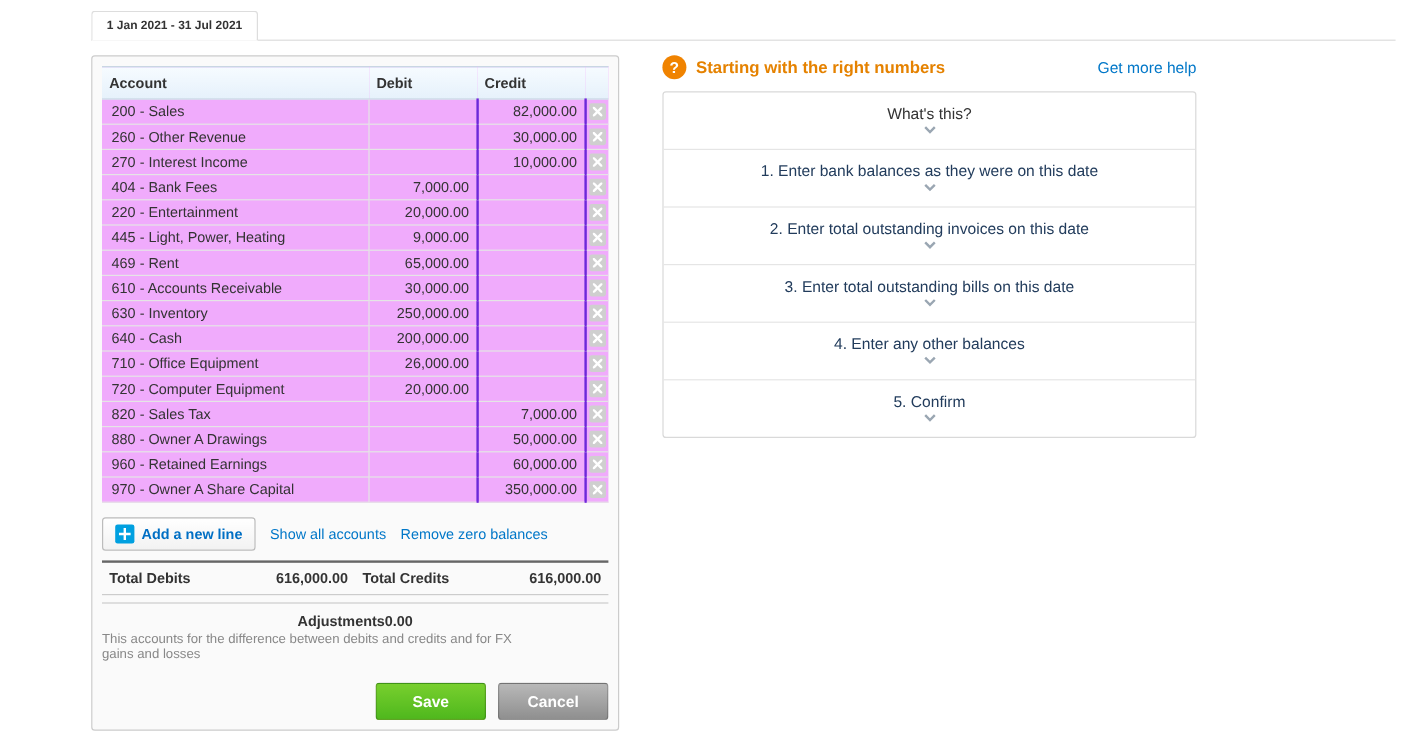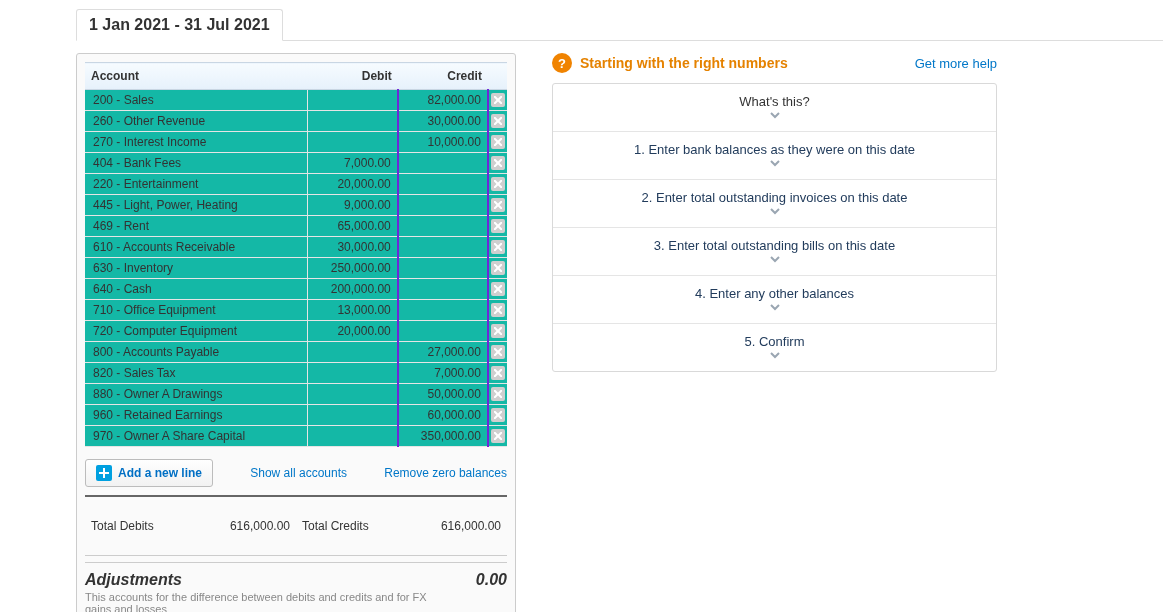--- a/index.html
+++ b/index.html
@@ -19,52 +19,52 @@
     margin-bottom: 12px;
   }
   .tab {
     display: inline-block;
     background: #fff;
     border: 1px solid #ddd;
     border-bottom: 1px solid #fff;
     border-radius: 3px 3px 0 0;
     padding: 6px 12px;
     font-weight: bold;
-    font-size: 16px;
+    font-size: 10px;
     position: relative;
     bottom: -1px;
   }
   .main-columns {
     display: flex;
     gap: 36px;
     align-items: flex-start;
   }
   .left-panel {
     width: 440px;
     border: 1px solid #ccc;
     border-radius: 3px;
     background: #fafafa;
     padding: 8px;
   }
   
   .ledger-table {
     width: 100%;
     border-collapse: collapse;
-    background: #14b8a6;
+    background: #f0abfc;
   }
   .ledger-table th {
     background: linear-gradient(#f6fbff, #e6f1fb);
     border-bottom: 1px solid #c9d6e3;
     border-top: 1px solid #c9d6e3;
     font-weight: bold;
     font-size: 12px;
     padding: 6px 6px;
     text-align: left;
   }
-  .ledger-table th.debit, .ledger-table th.credit { text-align: right; }
+  .ledger-table th.debit, .ledger-table th.credit { }
   .ledger-table td {
     border-bottom: 1px solid #e5e5e5;
     padding: 3px 6px;
     font-size: 12px;
     height: 20px;
     vertical-align: middle;
   }
   .ledger-table td.acct { padding-left: 8px; width: 210px; border-right:1px solid #e5e5e5;}
   .ledger-table td.num { text-align: right; width: 85px; border-right:2px solid #6d28d9;}
   .ledger-table td.del { width: 18px; text-align:center; padding:0; }
@@ -76,23 +76,22 @@
     align-items:center;
     justify-content:center;
     cursor:pointer;
   }
   .del-btn svg { width:8px; height:8px; }
   .del-btn svg line { stroke:#fff; stroke-width:2; }
 
   .below-table {
     display:flex;
     align-items:center;
-    gap:30px;
+    gap:12px;
     margin: 12px 0 8px 0;
-    justify-content: space-between;
   }
   .add-line-btn {
     display:inline-flex;
     align-items:center;
     gap:6px;
     border:1px solid #bcbcbc;
     border-radius:3px;
     background:linear-gradient(#fff,#f2f2f2);
     padding:5px 10px;
     font-size:12px;
@@ -112,35 +111,35 @@
   .link {
     color:#0077c8;
     cursor:pointer;
     font-size:12px;
   }
 
   .totals-row {
     display:flex;
     border-top:2px solid #666;
     border-bottom:1px solid #ccc;
-    padding:22px 0;
-    font-weight:normal;
+    padding:6px 0;
+    font-weight:bold;
     font-size:12px;
   }
   .totals-row .col { flex:1; display:flex; justify-content:space-between; padding:0 6px; }
   .totals-row .col + .col { border-left: 0; }
 
   .adjustments {
     border-top:1px solid #ccc;
     padding:8px 0 0 0;
     margin-top:6px;
   }
   .adjustments .adj-head {
-    display:flex; justify-content:space-between;
-    font-weight:bold; font-size:16px;font-style:italic;
+    display:flex; justify-content:center;
+    font-weight:bold; font-size:12px;
   }
   .adjustments .adj-sub {
     color:#888; font-size:11px; margin-top:2px; max-width: 350px;
   }
 
   .button-row {
     display:flex;
     justify-content:flex-end;
     gap:10px;
     margin-top:18px;
@@ -341,44 +340,33 @@
               <td class="num"></td>
               <td class="del"><span class="del-btn">
                   <svg viewBox="0 0 8 8">
                     <line x1="0" y1="0" x2="8" y2="8"></line>
                     <line x1="8" y1="0" x2="0" y2="8"></line>
                   </svg>
                 </span></td>
             </tr>
             <tr>
               <td class="acct">710 - Office Equipment</td>
-              <td class="num">13,000.00</td>
+              <td class="num">26,000.00</td>
               <td class="num"></td>
               <td class="del"><span class="del-btn">
                   <svg viewBox="0 0 8 8">
                     <line x1="0" y1="0" x2="8" y2="8"></line>
                     <line x1="8" y1="0" x2="0" y2="8"></line>
                   </svg>
                 </span></td>
             </tr>
             <tr>
               <td class="acct">720 - Computer Equipment</td>
               <td class="num">20,000.00</td>
               <td class="num"></td>
-              <td class="del"><span class="del-btn">
-                  <svg viewBox="0 0 8 8">
-                    <line x1="0" y1="0" x2="8" y2="8"></line>
-                    <line x1="8" y1="0" x2="0" y2="8"></line>
-                  </svg>
-                </span></td>
-            </tr>
-            <tr>
-              <td class="acct">800 - Accounts Payable</td>
-              <td class="num"></td>
-              <td class="num">27,000.00</td>
               <td class="del"><span class="del-btn">
                   <svg viewBox="0 0 8 8">
                     <line x1="0" y1="0" x2="8" y2="8"></line>
                     <line x1="8" y1="0" x2="0" y2="8"></line>
                   </svg>
                 </span></td>
             </tr>
             <tr>
               <td class="acct">820 - Sales Tax</td>
               <td class="num"></td>

